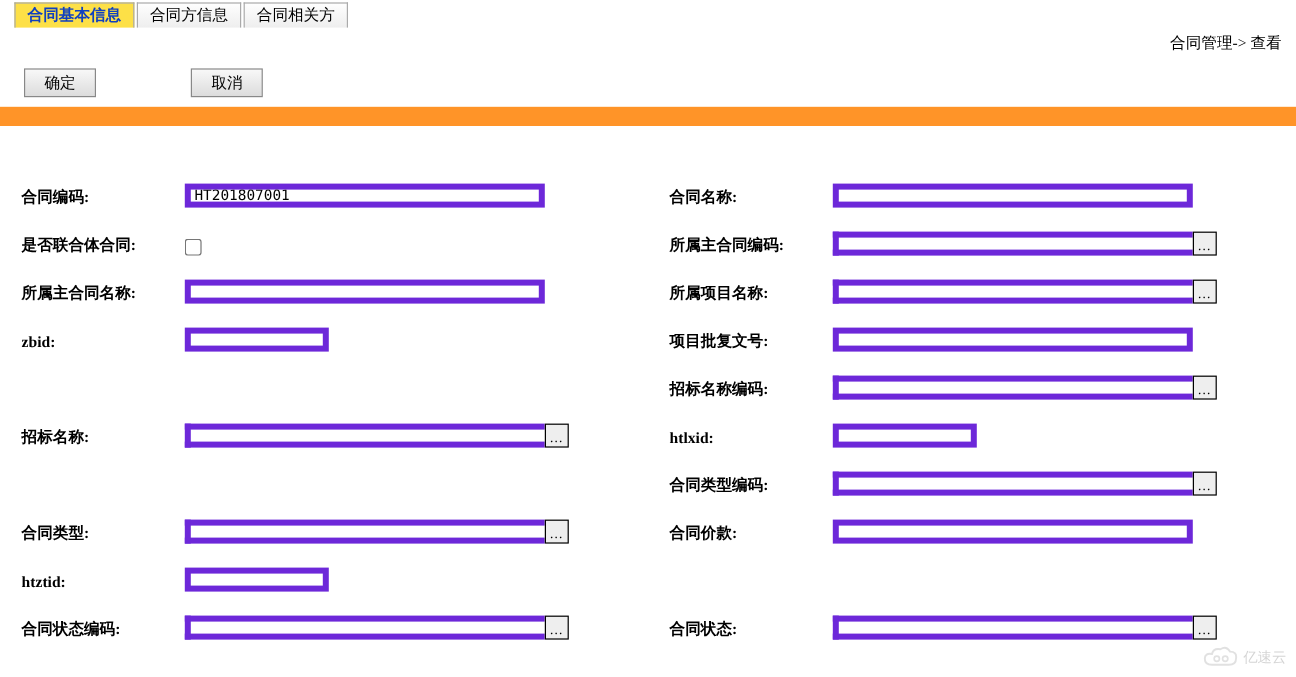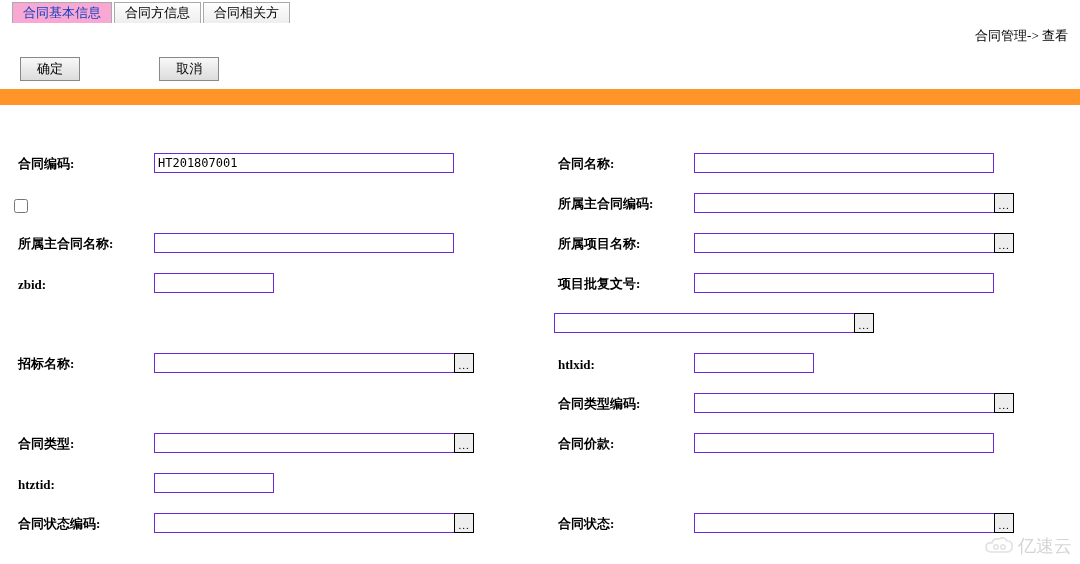--- a/index.html
+++ b/index.html
@@ -22,21 +22,22 @@
     border-bottom: none;
     background: linear-gradient(#fefefe,#eeeeee);
     padding: 2px 10px;
     margin-right: 2px;
     cursor: pointer;
     font-size: 13px;
     line-height: 16px;
   }
   .tab.active {
     color: #1040c0;
-    background: #f9a8d4;
+    background: #fde047;
+    font-weight: bold;
   }
   .breadcrumb {
     padding: 4px 12px 6px 12px;
     text-align: right;
   }
   .actions {
     padding: 6px 0 8px 20px;
   }
   .btn {
     font-family: inherit;
@@ -66,21 +67,21 @@
   }
   .cell.hidden { visibility:hidden; }
   .lbl {
     width: 140px;
     font-weight: bold;
     padding-left: 4px;
   }
   .txt {
     width: 300px;
     height: 20px;
-    border: 1px solid #6d28d9;
+    border: 5px solid #6d28d9;
     font-family: monospace, SimSun;
     font-size: 12px;
     padding: 1px 3px;
     background:#fff;
   }
   .txt.narrow { width:120px;}
   .txt.wfull-left { width:300px;}
   .txt.wfull-right { width:300px;}
   .lookup {
     display: flex;
@@ -107,21 +108,21 @@
     width:14px; height:14px; margin:0;
   }
   .watermark {
     position: fixed;
     right: 8px;
     bottom: 6px;
     opacity: .25;
     display:flex;
     align-items:center;
     font-family: "Microsoft YaHei", sans-serif;
-    font-size: 18px;
+    font-size: 12px;
     color:#555;
     pointer-events:none;
   }
   .watermark svg { margin-right:4px;}
 </style>
 </head>
 <body>
 
 <div class="tabs">
   <div class="tab active">合同基本信息</div>
@@ -144,20 +145,21 @@
     <div class="cell">
       <span class="lbl">合同编码:</span>
       <input class="txt wfull-left" value="HT201807001" style="">
     </div>
     <div class="cell">
       <span class="lbl">合同名称:</span>
       <input class="txt wfull-right" value="" style="">
     </div>
 
     <div class="cell">
+      <span class="lbl">是否联合体合同:</span>
       <input type="checkbox" class="chk" style="">
     </div>
 
     <div class="cell">
       <span class="lbl">所属主合同编码:</span>
       <div class="lookup">
         <input class="txt wfull-left" value="" style="">
         <div class="lookup-btn">...</div>
       </div>
     </div>
@@ -178,20 +180,21 @@
       <input class="txt narrow" value="" style="">
     </div>
 
     <div class="cell">
       <span class="lbl">项目批复文号:</span>
       <input class="txt wfull-right" value="" style="">
     </div>
     <div class="cell hidden"></div>
 
     <div class="cell">
+      <span class="lbl">招标名称编码:</span>
       <div class="lookup">
         <input class="txt wfull-left" value="" style="">
         <div class="lookup-btn">...</div>
       </div>
     </div>
     <div class="cell">
       <span class="lbl">招标名称:</span>
       <div class="lookup">
         <input class="txt wfull-right" value="" style="">
         <div class="lookup-btn">...</div>

